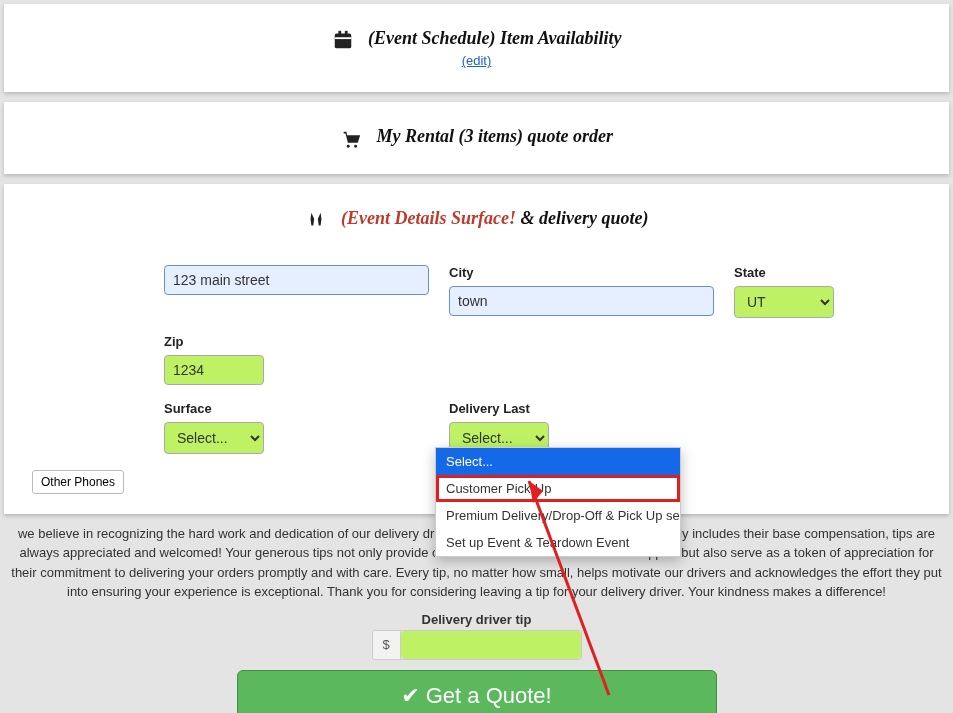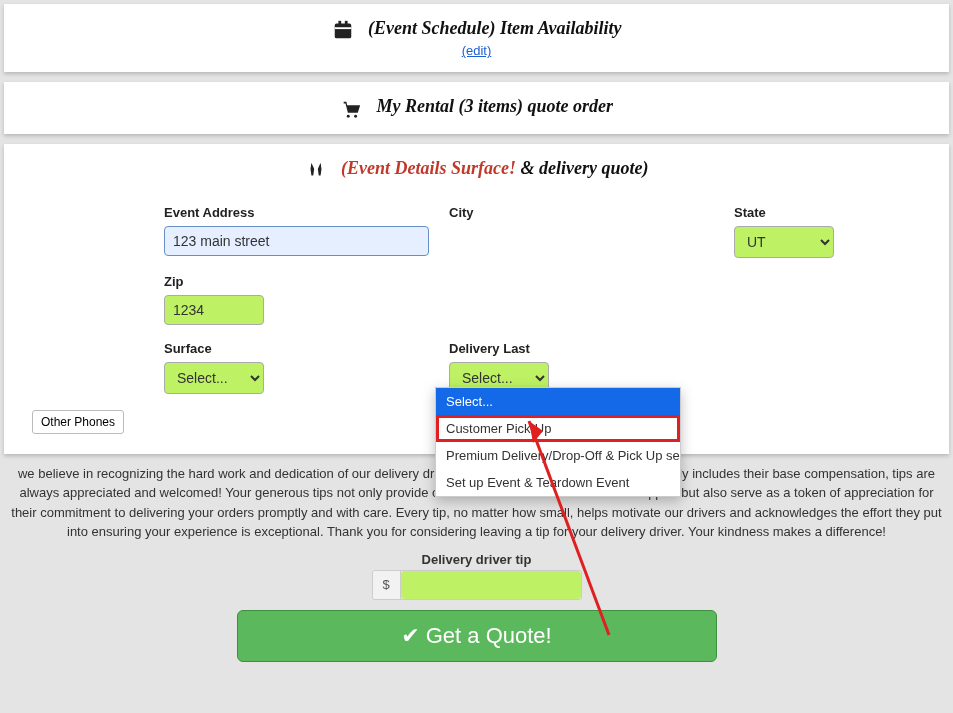--- a/index.html
+++ b/index.html
@@ -10,21 +10,21 @@
     color: #333;
   }
   .container { width: 953px; margin: 0 auto; padding: 2px 0 0 0; }
   .panel {
     background: #fff;
     margin: 2px 4px 10px 4px;
     box-shadow: 0 2px 4px rgba(0,0,0,0.2);
   }
   .section-header {
     text-align: center;
-    padding: 14px 8px;
+    padding: 24px 8px;
     font-family: Georgia, 'Times New Roman', serif;
     font-style: italic;
     font-size: 18px;
     font-weight: bold;
     color: #111;
   }
   .section-header .red { color: #c0392b; }
   .section-header .icon {
     display: inline-block;
     font-style: normal;
@@ -212,25 +212,25 @@
             <path d="M17 4l-3 7 1 7h2l1-7z"></path>
           </svg>
       </span>
       <span class="red">(Event Details Surface!</span><span> &amp; delivery quote)</span>
     </div>
 
     <div class="form-body">
 
       <div class="form-row">
         <div class="form-col col-address">
-          <label class="field-label">Event Address</label>
           <input type="text" class="filled" value="123 main street" style="">
         </div>
         <div class="form-col col-city">
           <label class="field-label">City</label>
+          <input type="text" class="filled" value="town" style="">
         </div>
         <div class="form-col col-state">
           <label class="field-label">State</label>
           <select class="wide">
             <option>UT</option>
           </select>
         </div>
       </div>
 
       <div class="form-row">

